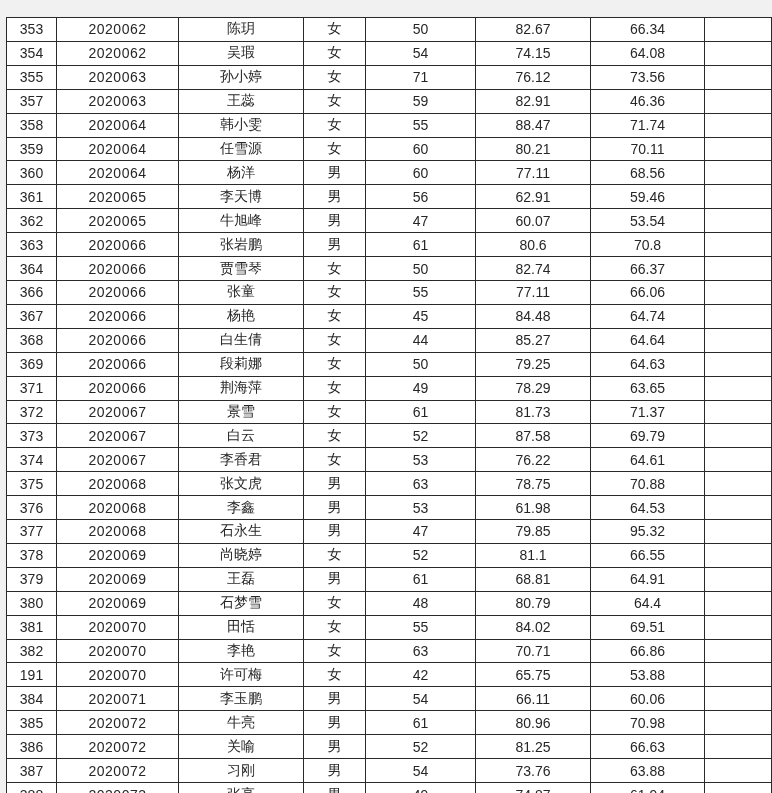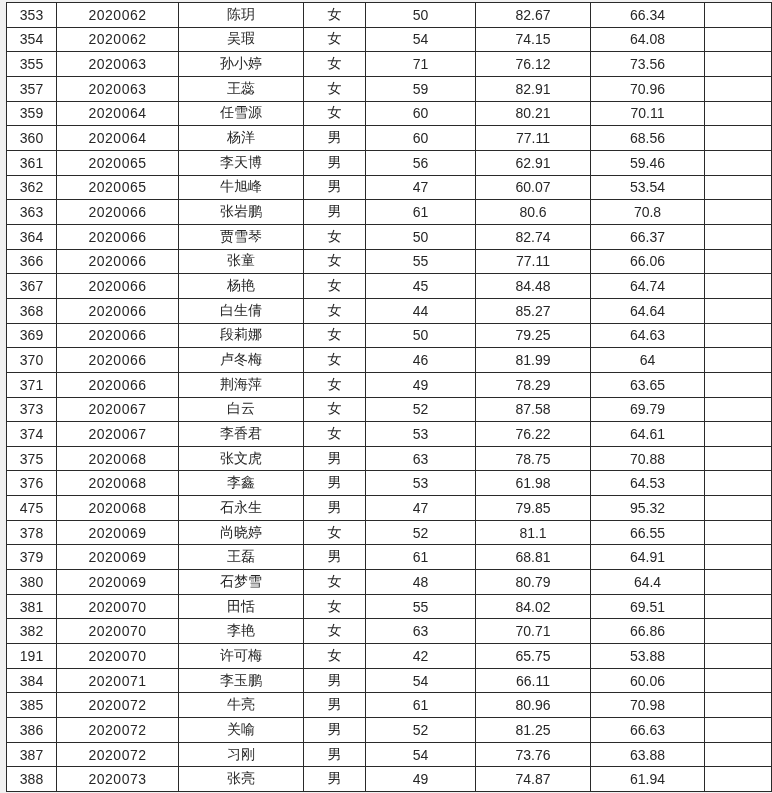--- a/index.html
+++ b/index.html
@@ -7,21 +7,21 @@
     padding: 0;
     width: 772px;
     height: 793px;
     background: #f1f1f1;
     font-family: "Liberation Sans", "DejaVu Sans", sans-serif;
     overflow: hidden;
   }
   .sheet-wrap {
     position: absolute;
     left: 6px;
-    top: 2px;
+    top: 17px;
     width: 765px;
     height: 608px;
     background: #ffffff;
     box-shadow: 3px 4px 4px rgba(0,0,0,0.28);
   }
   table.results {
     border-collapse: collapse;
     table-layout: fixed;
     width: 765px;
     height: 790px;
@@ -89,21 +89,31 @@
     <td class="col-score2">73.56</td>
     <td class="col-empty"></td>
   </tr>
         <tr>
     <td class="col-rowno">357</td>
     <td class="col-id">2020063</td>
     <td class="col-name">王蕊</td>
     <td class="col-gender">女</td>
     <td class="col-count">59</td>
     <td class="col-score1">82.91</td>
-    <td class="col-score2">70.96</td>
+    <td class="col-score2">46.36</td>
+    <td class="col-empty"></td>
+  </tr>
+        <tr>
+    <td class="col-rowno">358</td>
+    <td class="col-id">2020064</td>
+    <td class="col-name">韩小雯</td>
+    <td class="col-gender">女</td>
+    <td class="col-count">55</td>
+    <td class="col-score1">88.47</td>
+    <td class="col-score2">71.74</td>
     <td class="col-empty"></td>
   </tr>
         <tr>
     <td class="col-rowno">359</td>
     <td class="col-id">2020064</td>
     <td class="col-name">任雪源</td>
     <td class="col-gender">女</td>
     <td class="col-count">60</td>
     <td class="col-score1">80.21</td>
     <td class="col-score2">70.11</td>
@@ -193,40 +203,40 @@
     <td class="col-rowno">369</td>
     <td class="col-id">2020066</td>
     <td class="col-name">段莉娜</td>
     <td class="col-gender">女</td>
     <td class="col-count">50</td>
     <td class="col-score1">79.25</td>
     <td class="col-score2">64.63</td>
     <td class="col-empty"></td>
   </tr>
         <tr>
-    <td class="col-rowno">370</td>
-    <td class="col-id">2020066</td>
-    <td class="col-name">卢冬梅</td>
-    <td class="col-gender">女</td>
-    <td class="col-count">46</td>
-    <td class="col-score1">81.99</td>
-    <td class="col-score2">64</td>
-    <td class="col-empty"></td>
-  </tr>
-        <tr>
     <td class="col-rowno">371</td>
     <td class="col-id">2020066</td>
     <td class="col-name">荆海萍</td>
     <td class="col-gender">女</td>
     <td class="col-count">49</td>
     <td class="col-score1">78.29</td>
     <td class="col-score2">63.65</td>
     <td class="col-empty"></td>
   </tr>
         <tr>
+    <td class="col-rowno">372</td>
+    <td class="col-id">2020067</td>
+    <td class="col-name">景雪</td>
+    <td class="col-gender">女</td>
+    <td class="col-count">61</td>
+    <td class="col-score1">81.73</td>
+    <td class="col-score2">71.37</td>
+    <td class="col-empty"></td>
+  </tr>
+        <tr>
     <td class="col-rowno">373</td>
     <td class="col-id">2020067</td>
     <td class="col-name">白云</td>
     <td class="col-gender">女</td>
     <td class="col-count">52</td>
     <td class="col-score1">87.58</td>
     <td class="col-score2">69.79</td>
     <td class="col-empty"></td>
   </tr>
         <tr>
@@ -253,21 +263,21 @@
     <td class="col-rowno">376</td>
     <td class="col-id">2020068</td>
     <td class="col-name">李鑫</td>
     <td class="col-gender">男</td>
     <td class="col-count">53</td>
     <td class="col-score1">61.98</td>
     <td class="col-score2">64.53</td>
     <td class="col-empty"></td>
   </tr>
         <tr>
-    <td class="col-rowno">475</td>
+    <td class="col-rowno">377</td>
     <td class="col-id">2020068</td>
     <td class="col-name">石永生</td>
     <td class="col-gender">男</td>
     <td class="col-count">47</td>
     <td class="col-score1">79.85</td>
     <td class="col-score2">95.32</td>
     <td class="col-empty"></td>
   </tr>
         <tr>
     <td class="col-rowno">378</td>

